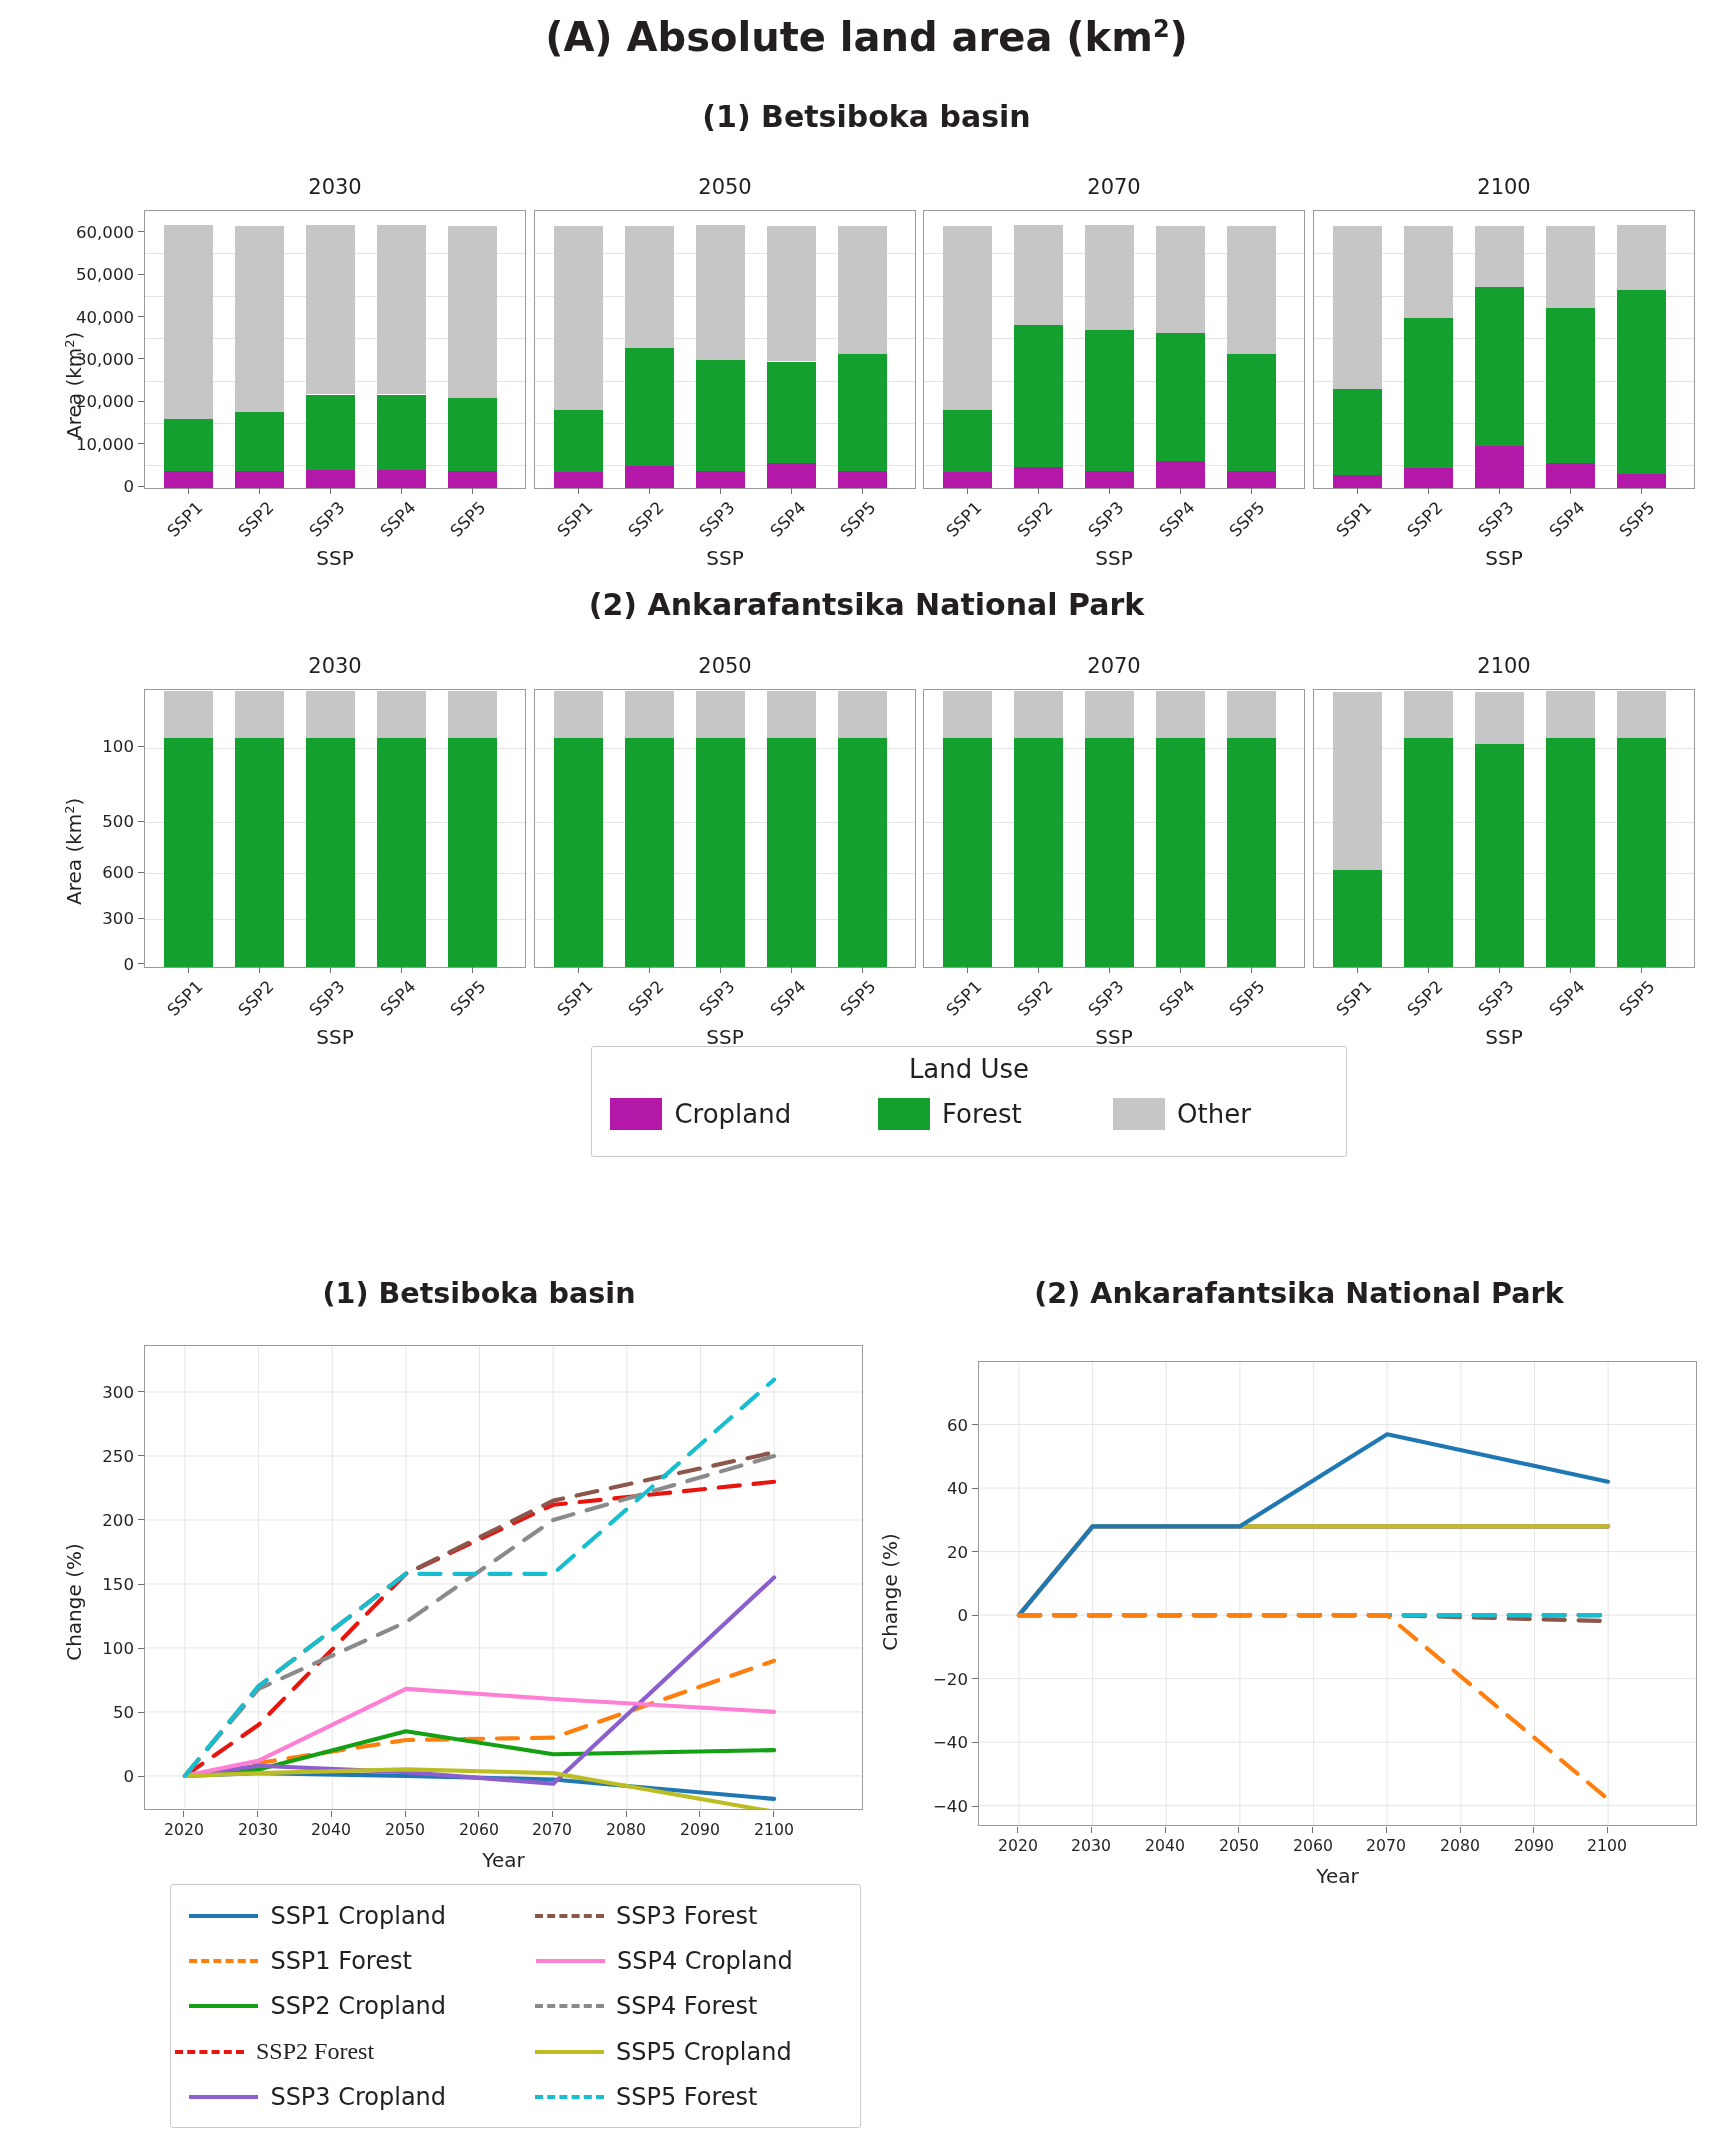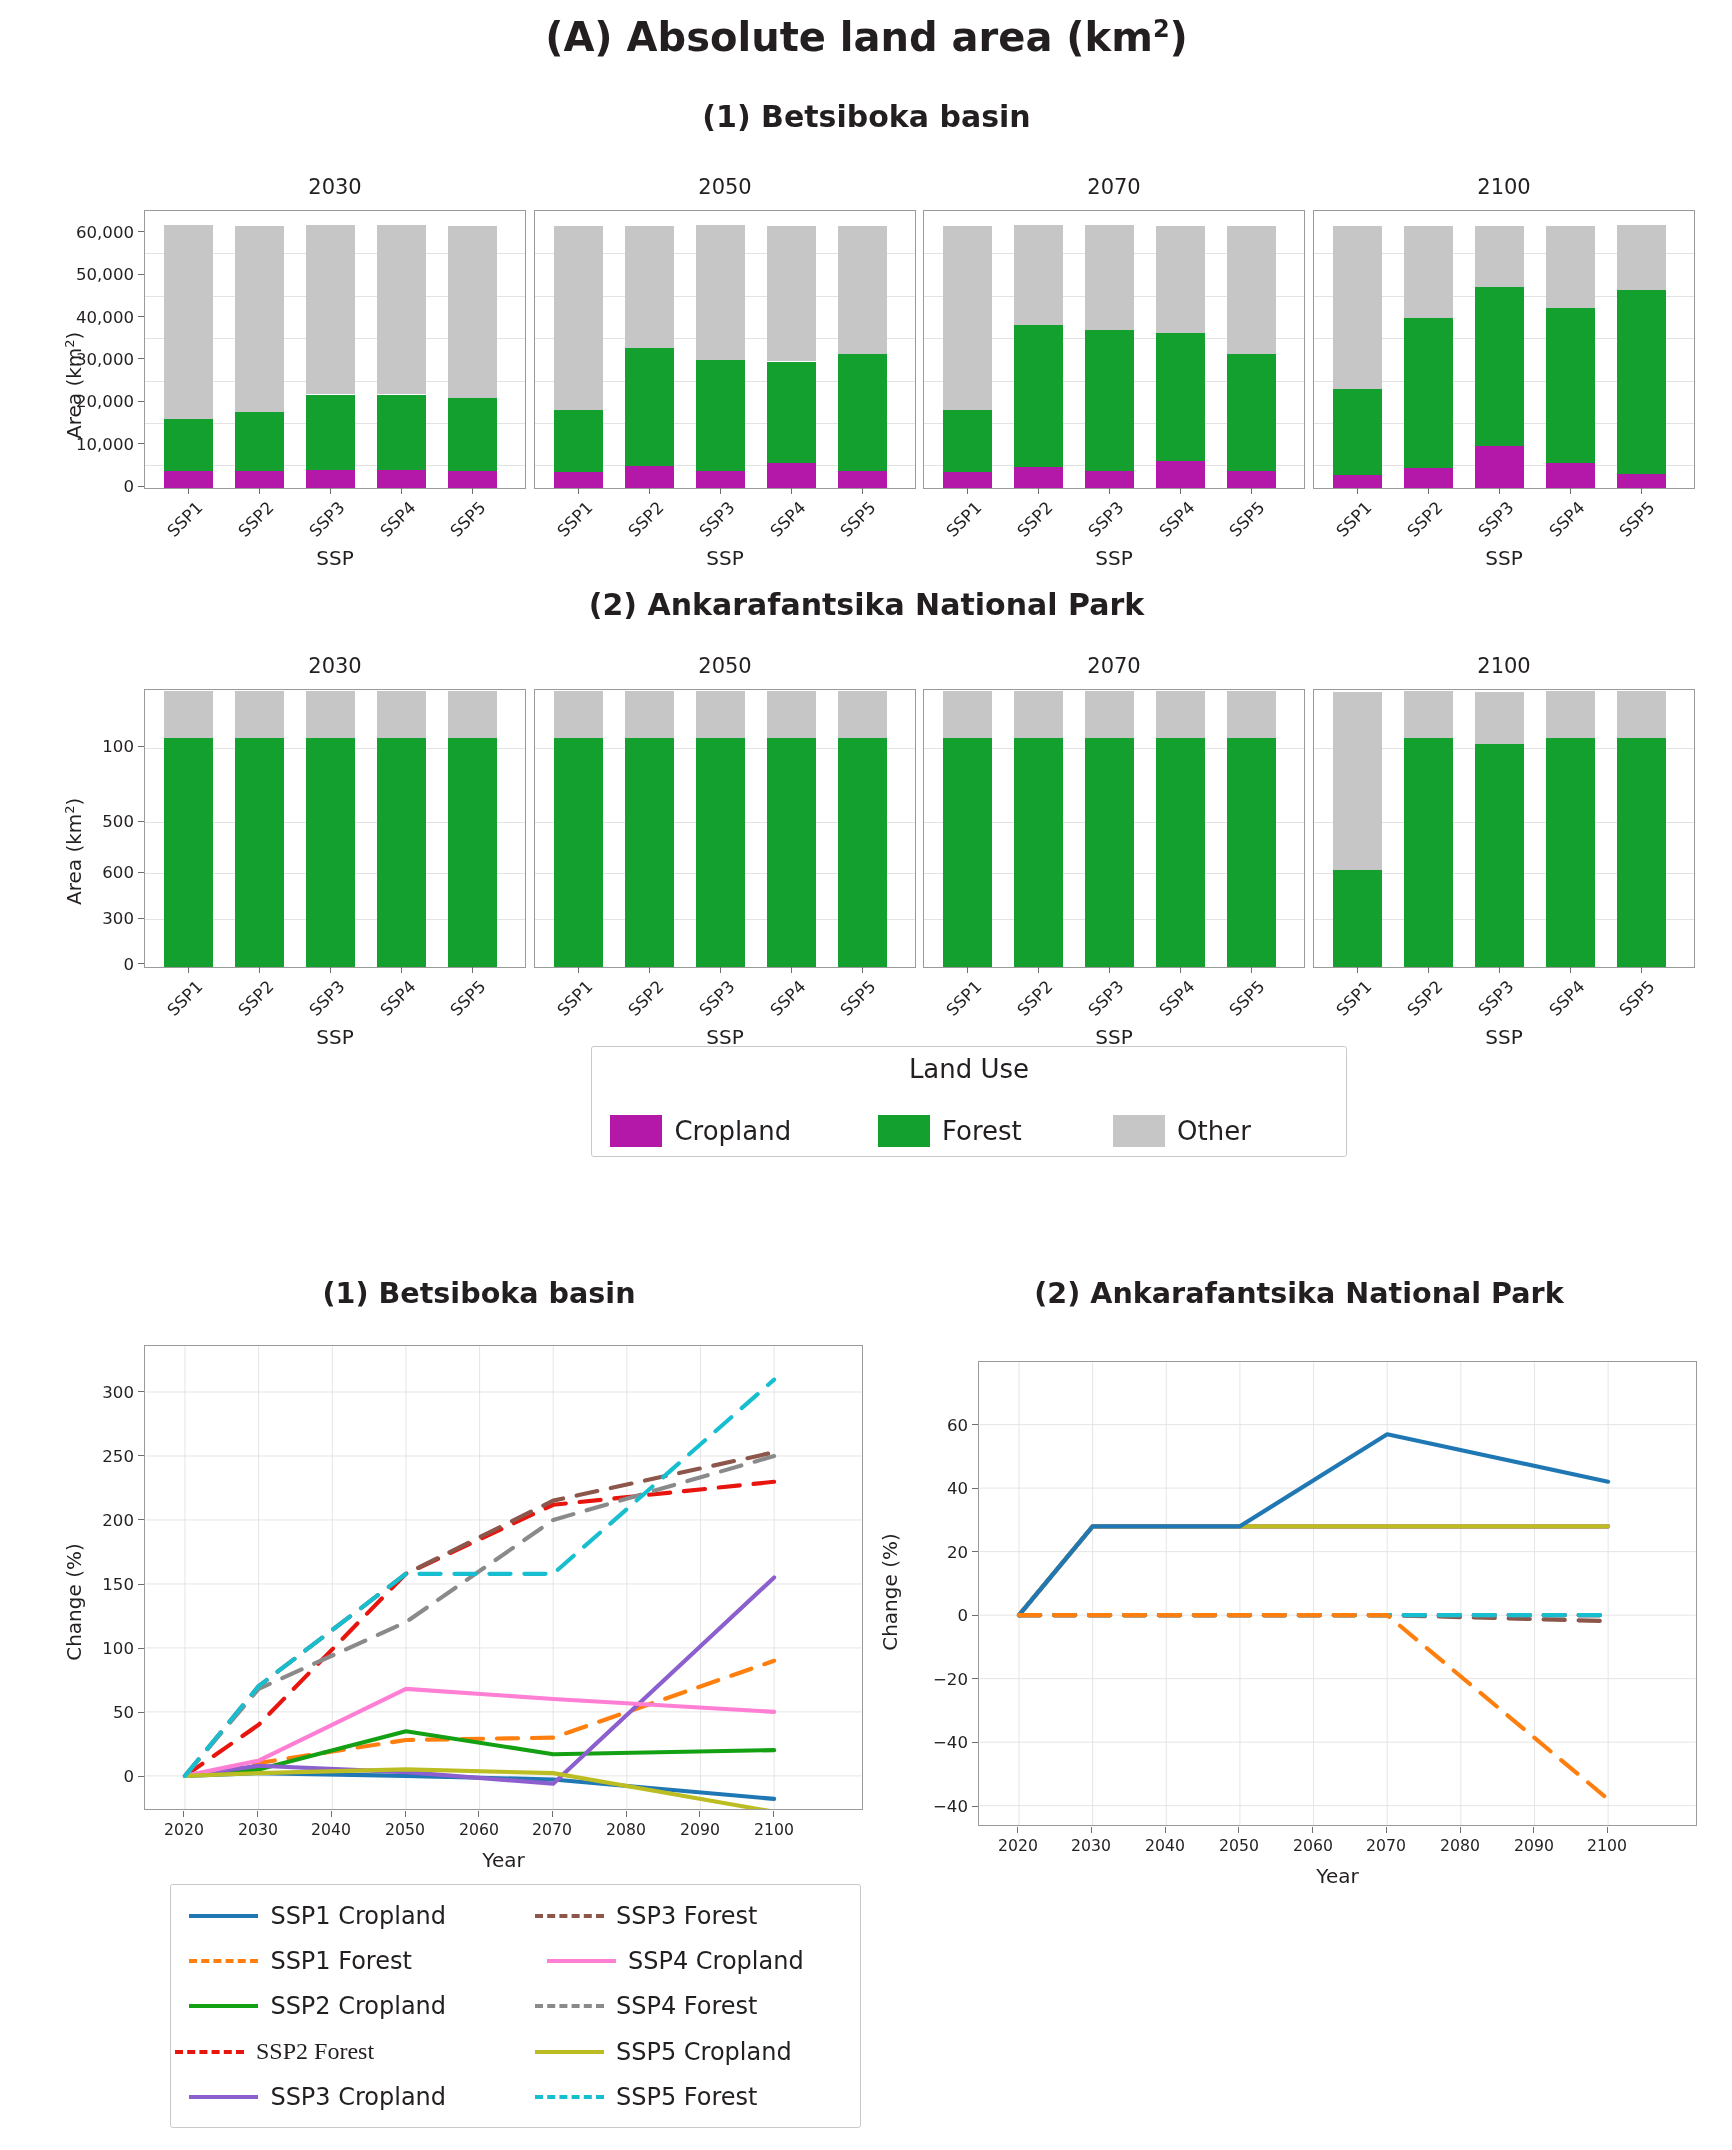--- a/index.html
+++ b/index.html
@@ -152,21 +152,21 @@
   }
   #legendA .legend-title {
     position: absolute;
     left: 0; top: 7.4px; width: 100%;
     text-align: center;
     font-size: 26px;
     color: #231f20;
   }
   .legend-item-a {
     position: absolute;
-    top: 68px;
+    top: 51px;
     display: flex;
     align-items: center;
     justify-content: space-between;
   }
   .legend-swatch {
     width: 52px; height: 32px;
     margin-right: 12px;
   }
   .legend-label-a { font-size: 26px; color: #231f20; }
 
@@ -818,21 +818,21 @@
     </div>
     <div class="legend-item-b" style="left:18.4px;  top:192px;">
       <span class="legend-line" style="border-top-color:#8b5fce;"></span>
       <span class="legend-label-b">SSP3 Cropland</span>
     </div>
 
     <div class="legend-item-b" style="left:364px; top:11px;">
       <span class="legend-line" style="border-top-color:#8c564b; border-top-style:dashed;"></span>
       <span class="legend-label-b">SSP3 Forest</span>
     </div>
-    <div class="legend-item-b" style="left:376px; top:56px;align-items:center;">
+    <div class="legend-item-b" style="left:365px; top:56px;align-items:center;">
       <span class="legend-line" style="border-top-color:#ff7fd4;"></span>
       <span class="legend-label-b">SSP4 Cropland</span>
     </div>
     <div class="legend-item-b" style="left:364px; top:101px;">
       <span class="legend-line" style="border-top-color:#8a8a8a; border-top-style:dashed;"></span>
       <span class="legend-label-b">SSP4 Forest</span>
     </div>
     <div class="legend-item-b" style="left:364px; top:147px;">
       <span class="legend-line" style="border-top-color:#bcbd22;"></span>
       <span class="legend-label-b">SSP5 Cropland</span>

